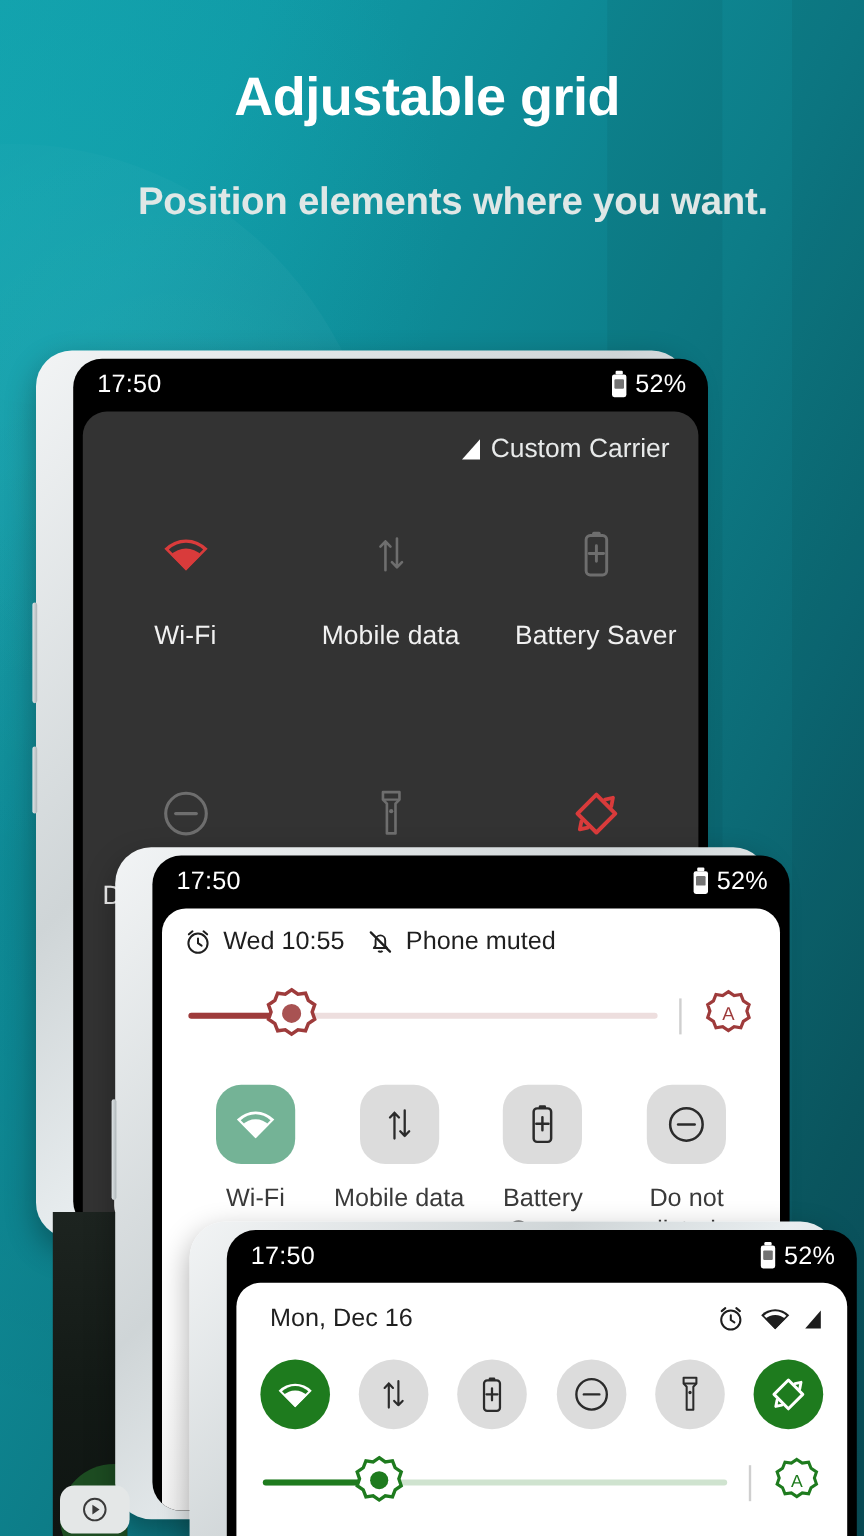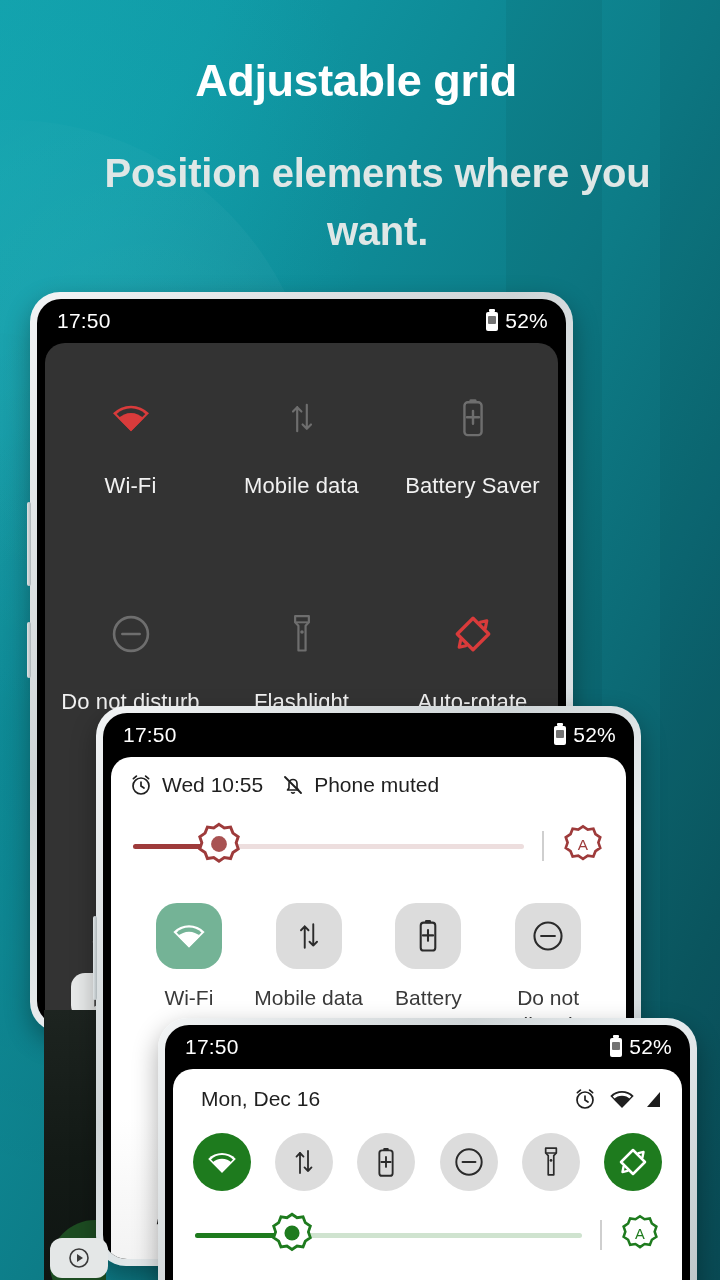--- a/index.html
+++ b/index.html
@@ -39,40 +39,41 @@
   .headline-wrap {
     position: absolute; left: 0; top: 56px; width: 712px;
     text-align: center; z-index: 5;
   }
   .title {
     font-size: 45px; font-weight: bold; color: #ffffff;
     letter-spacing: -0.4px; line-height: 1.12;
   }
   .subtitle {
     margin-top: 38px;
-    font-size: 40px; font-weight: bold; color: #dfe7e6;
+    font-size: 32px; font-weight: bold; color: #dfe7e6;
     line-height: 1.45; letter-spacing: -0.2px;
     padding: 0 60px;
     margin-left: 43px;
   }
 
   
   .phone {
     position: absolute;
     border-radius: 30px;
     background: linear-gradient(135deg, #f2f4f5 0%, #cfd5d7 38%, #e9eef0 60%, #b9c2c5 100%);
     padding: 7px;
     box-shadow: 0 10px 26px rgba(0,0,0,0.33);
   }
   .phone-screen {
     position: relative;
     width: 100%; height: 100%;
     background: #000;
     border-radius: 24px;
     overflow: hidden;
+    margin-left: 24px;
   }
   .side-btn {
     position: absolute; left: -3px; width: 4px;
     background: linear-gradient(90deg, #dfe4e6, #aeb6b9);
     border-radius: 2px;
   }
 
   
   .statusbar {
     display: flex; align-items: center; justify-content: space-between;
@@ -239,20 +240,24 @@
       <div class="statusbar">
         <span>17:50</span>
         <span class="sb-right">
           <span class="batt-glyph"></span>
           <span>52%</span>
         </span>
       </div>
 
       <div class="qs-dark">
 
+        <div class="carrier-row">
+          <span class="signal-tri"></span>
+          <span>Custom Carrier</span>
+        </div>
 
         <div class="tile-grid3">
 
           <div class="tile-plain">
             <div class="ico">
               <svg width="42" height="30" viewBox="0 0 24 18">
                   <path d="M12 17 L1.2 6.2 A15 15 0 0 1 22.8 6.2 Z" fill="#d93b3b"></path>
                   <path d="M12 15.2 L3.4 6.6 A12.4 12.4 0 0 1 20.6 6.6 Z" fill="#333"></path>
                   <path d="M12 17 L4.4 9.2 A10.8 10.8 0 0 1 19.6 9.2 Z" fill="#d93b3b"></path>
                 </svg>

